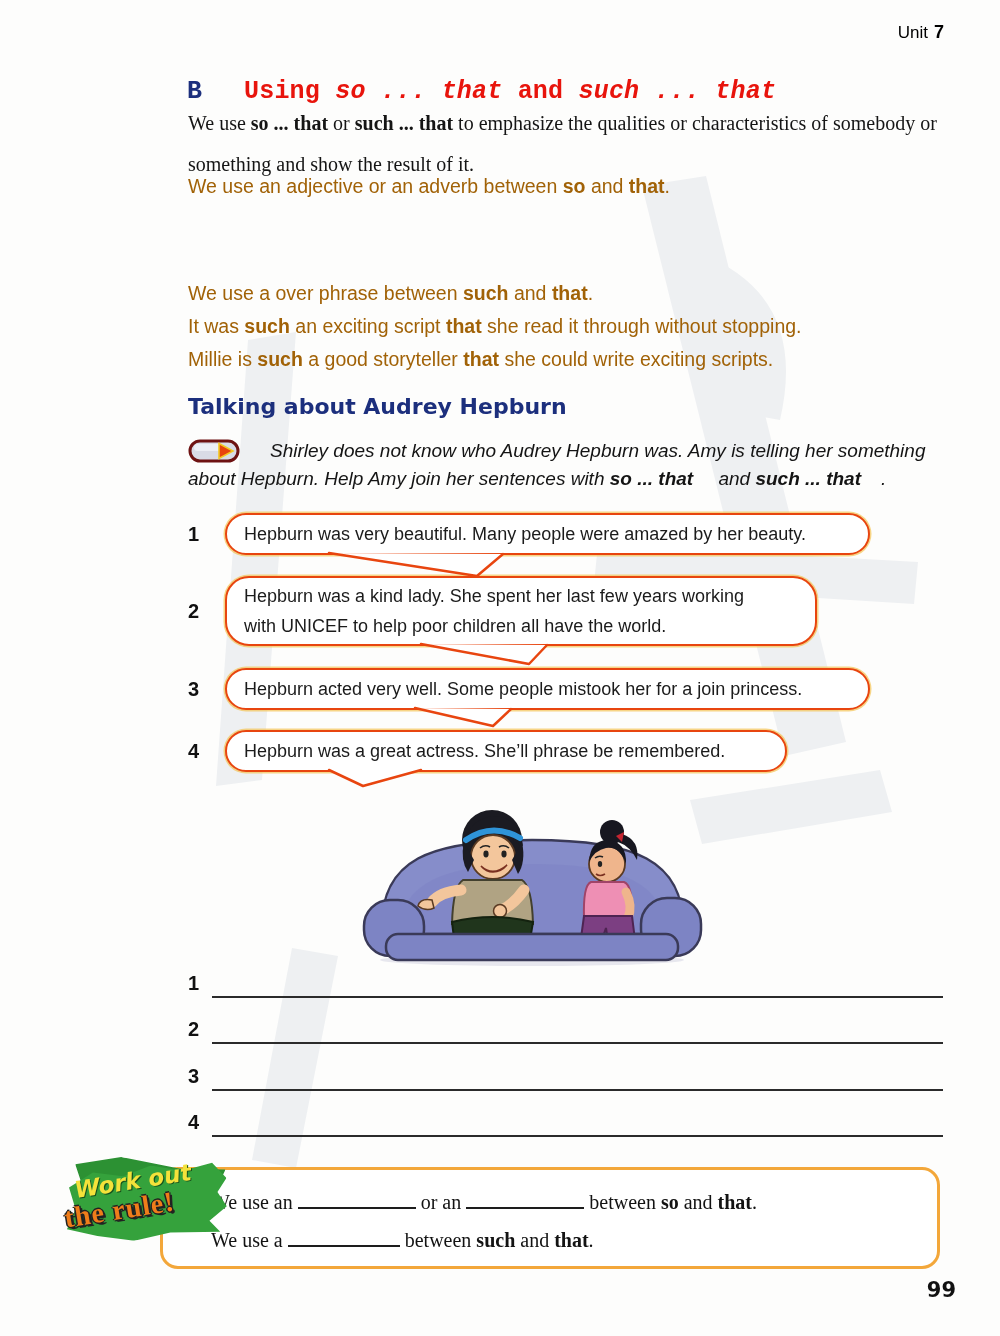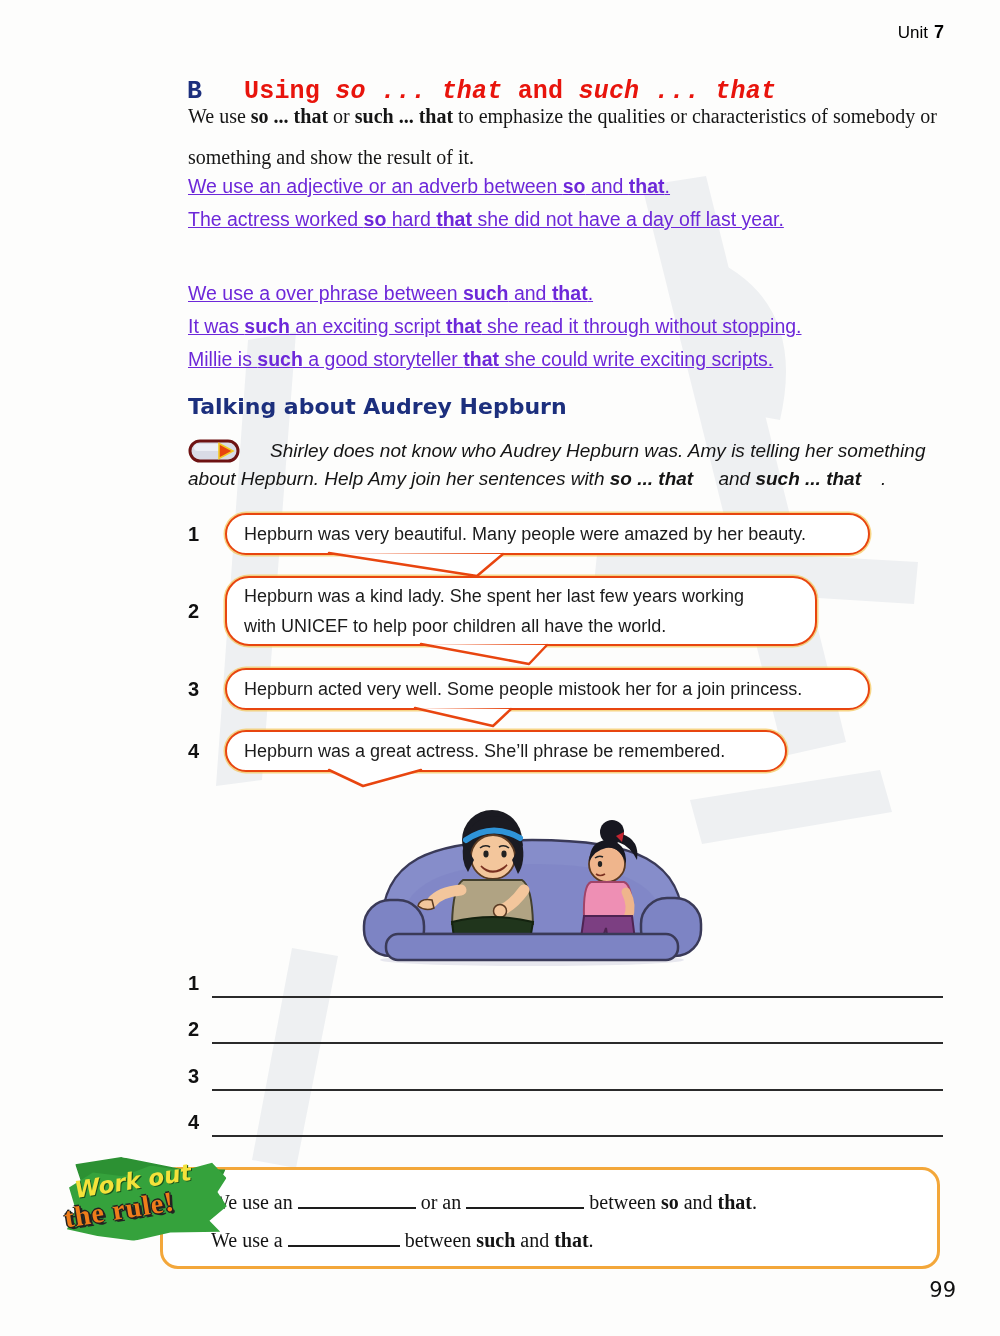--- a/index.html
+++ b/index.html
@@ -8,24 +8,24 @@
   .watermark { position:absolute; left:0; top:0; width:1000px; height:1336px; z-index:0; }
   .content { position:absolute; left:0; top:0; width:1000px; height:1336px; z-index:1; }
 
   .unit-tag { position:absolute; top:22px; right:56px; font-size:17px; color:#000000; }
   .unit-tag .unit-num { font-weight:bold; font-size:18px; margin-left:6px; }
 
   .title-row { position:absolute; left:187px; top:38px; font-family:Liberation Mono, monospace; font-size:25px; font-weight:bold;margin-top:39px; }
   .sec-letter { color:#1c2f7d; margin-right:42px; }
   .sec-title { color:#e8140c; letter-spacing:0.2px; }
 
-  .intro { position:absolute; left:188px; top:96px; width:766px;
+  .intro { position:absolute; left:188px; top:103px; width:766px;
            font-family:"Liberation Serif", serif; font-size:20px; line-height:41px; color:#151515; }
 
-  .rule-group { position:absolute; left:188px; font-size:19.5px; line-height:33px; color:#6d28d9;text-decoration:underline; }
+  .rule-group { position:absolute; left:188px; font-size:19.5px; line-height:33px; color:#a16207; }
   .rg-a { top:170px; } .rg-b { top:277px; }
 
   .ex-heading { position:absolute; left:188px; top:394px; font-family:"DejaVu Sans", sans-serif;
                 font-weight:bold; font-size:22px; color:#1c2f7d; }
 
   .instructions { position:absolute; left:188px; top:437px; width:786px;
                   font-size:19px; line-height:28px; font-style:italic; color:#141414; }
   .audio-icon { float:left; margin:2px 10px 0 0; }
 
   .seg-b { font-weight:bold; }
@@ -66,21 +66,21 @@
                transform:rotate(6deg); clip-path:polygon(0% 30%, 30% 0%, 70% 14%, 100% 4%, 92% 90%, 40% 100%, 6% 80%); }
   .badge-l1 { position:absolute; left:18px; top:10px; transform:rotate(-9deg);
               font-family:"DejaVu Sans", sans-serif; font-style:italic; font-weight:bold;
               font-size:23px; color:#f4e23a; text-shadow:1px 1px 0 #17531d; }
   .badge-l2 { position:absolute; left:8px; top:36px; transform:rotate(-9deg);
               font-family:"Liberation Serif", serif; font-weight:bold; font-size:28px; color:#ef7d1a;
               letter-spacing:1px;
               text-shadow:-1.5px 0 #222, 1.5px 0 #222, 0 -1.5px #222, 0 1.5px #222, 2.5px 2.5px 0 #232323; }
 
   .page-num { position:absolute; top:1278px; right:44px; font-family:"DejaVu Sans", sans-serif;
-              font-weight:normal; font-size:21px; color:#111; }
+              font-weight:bold; font-size:21px; color:#111; }
 </style>
 </head>
 <body>
 
 <div class="page">
 
   <svg class="watermark" viewBox="0 0 1000 1336" aria-hidden="true">
     <g fill="#eef0f2">
       <polygon points="248,340 296,332 262,780 216,786"></polygon>
       <polygon points="642,186 706,176 846,742 784,756"></polygon>
@@ -98,21 +98,20 @@
     </div>
 
     <div class="title-row">
       <span class="sec-letter">B</span><span class="sec-title"><span class="seg-b">Using </span><span class="seg-bi">so ... that</span><span class="seg-b"> and </span><span class="seg-bi">such ... that</span></span>
     </div>
 
     <p class="intro"><span>We use </span><span class="seg-b">so ... that</span><span> or </span><span class="seg-b">such ... that</span><span> to emphasize the qualities or characteristics of somebody or something and show the result of it.</span></p>
 
     <div class="rule-group rg-a">
       <div><span>We use an adjective or an adverb between </span><span class="seg-b">so</span><span> and </span><span class="seg-b">that</span><span>.</span></div>
-      <div><span>The actress worked </span><span class="seg-b">so</span><span> hard </span><span class="seg-b">that</span><span> she did not have a day off last year.</span></div>
     </div>
 
     <div class="rule-group rg-b">
       <div><span>We use a over phrase between </span><span class="seg-b">such</span><span> and </span><span class="seg-b">that</span><span>.</span></div>
       <div><span>It was </span><span class="seg-b">such</span><span> an exciting script </span><span class="seg-b">that</span><span> she read it through without stopping.</span></div>
       <div><span>Millie is </span><span class="seg-b">such</span><span> a good storyteller </span><span class="seg-b">that</span><span> she could write exciting scripts.</span></div>
     </div>
 
     <h2 class="ex-heading">Talking about Audrey Hepburn</h2>
 

